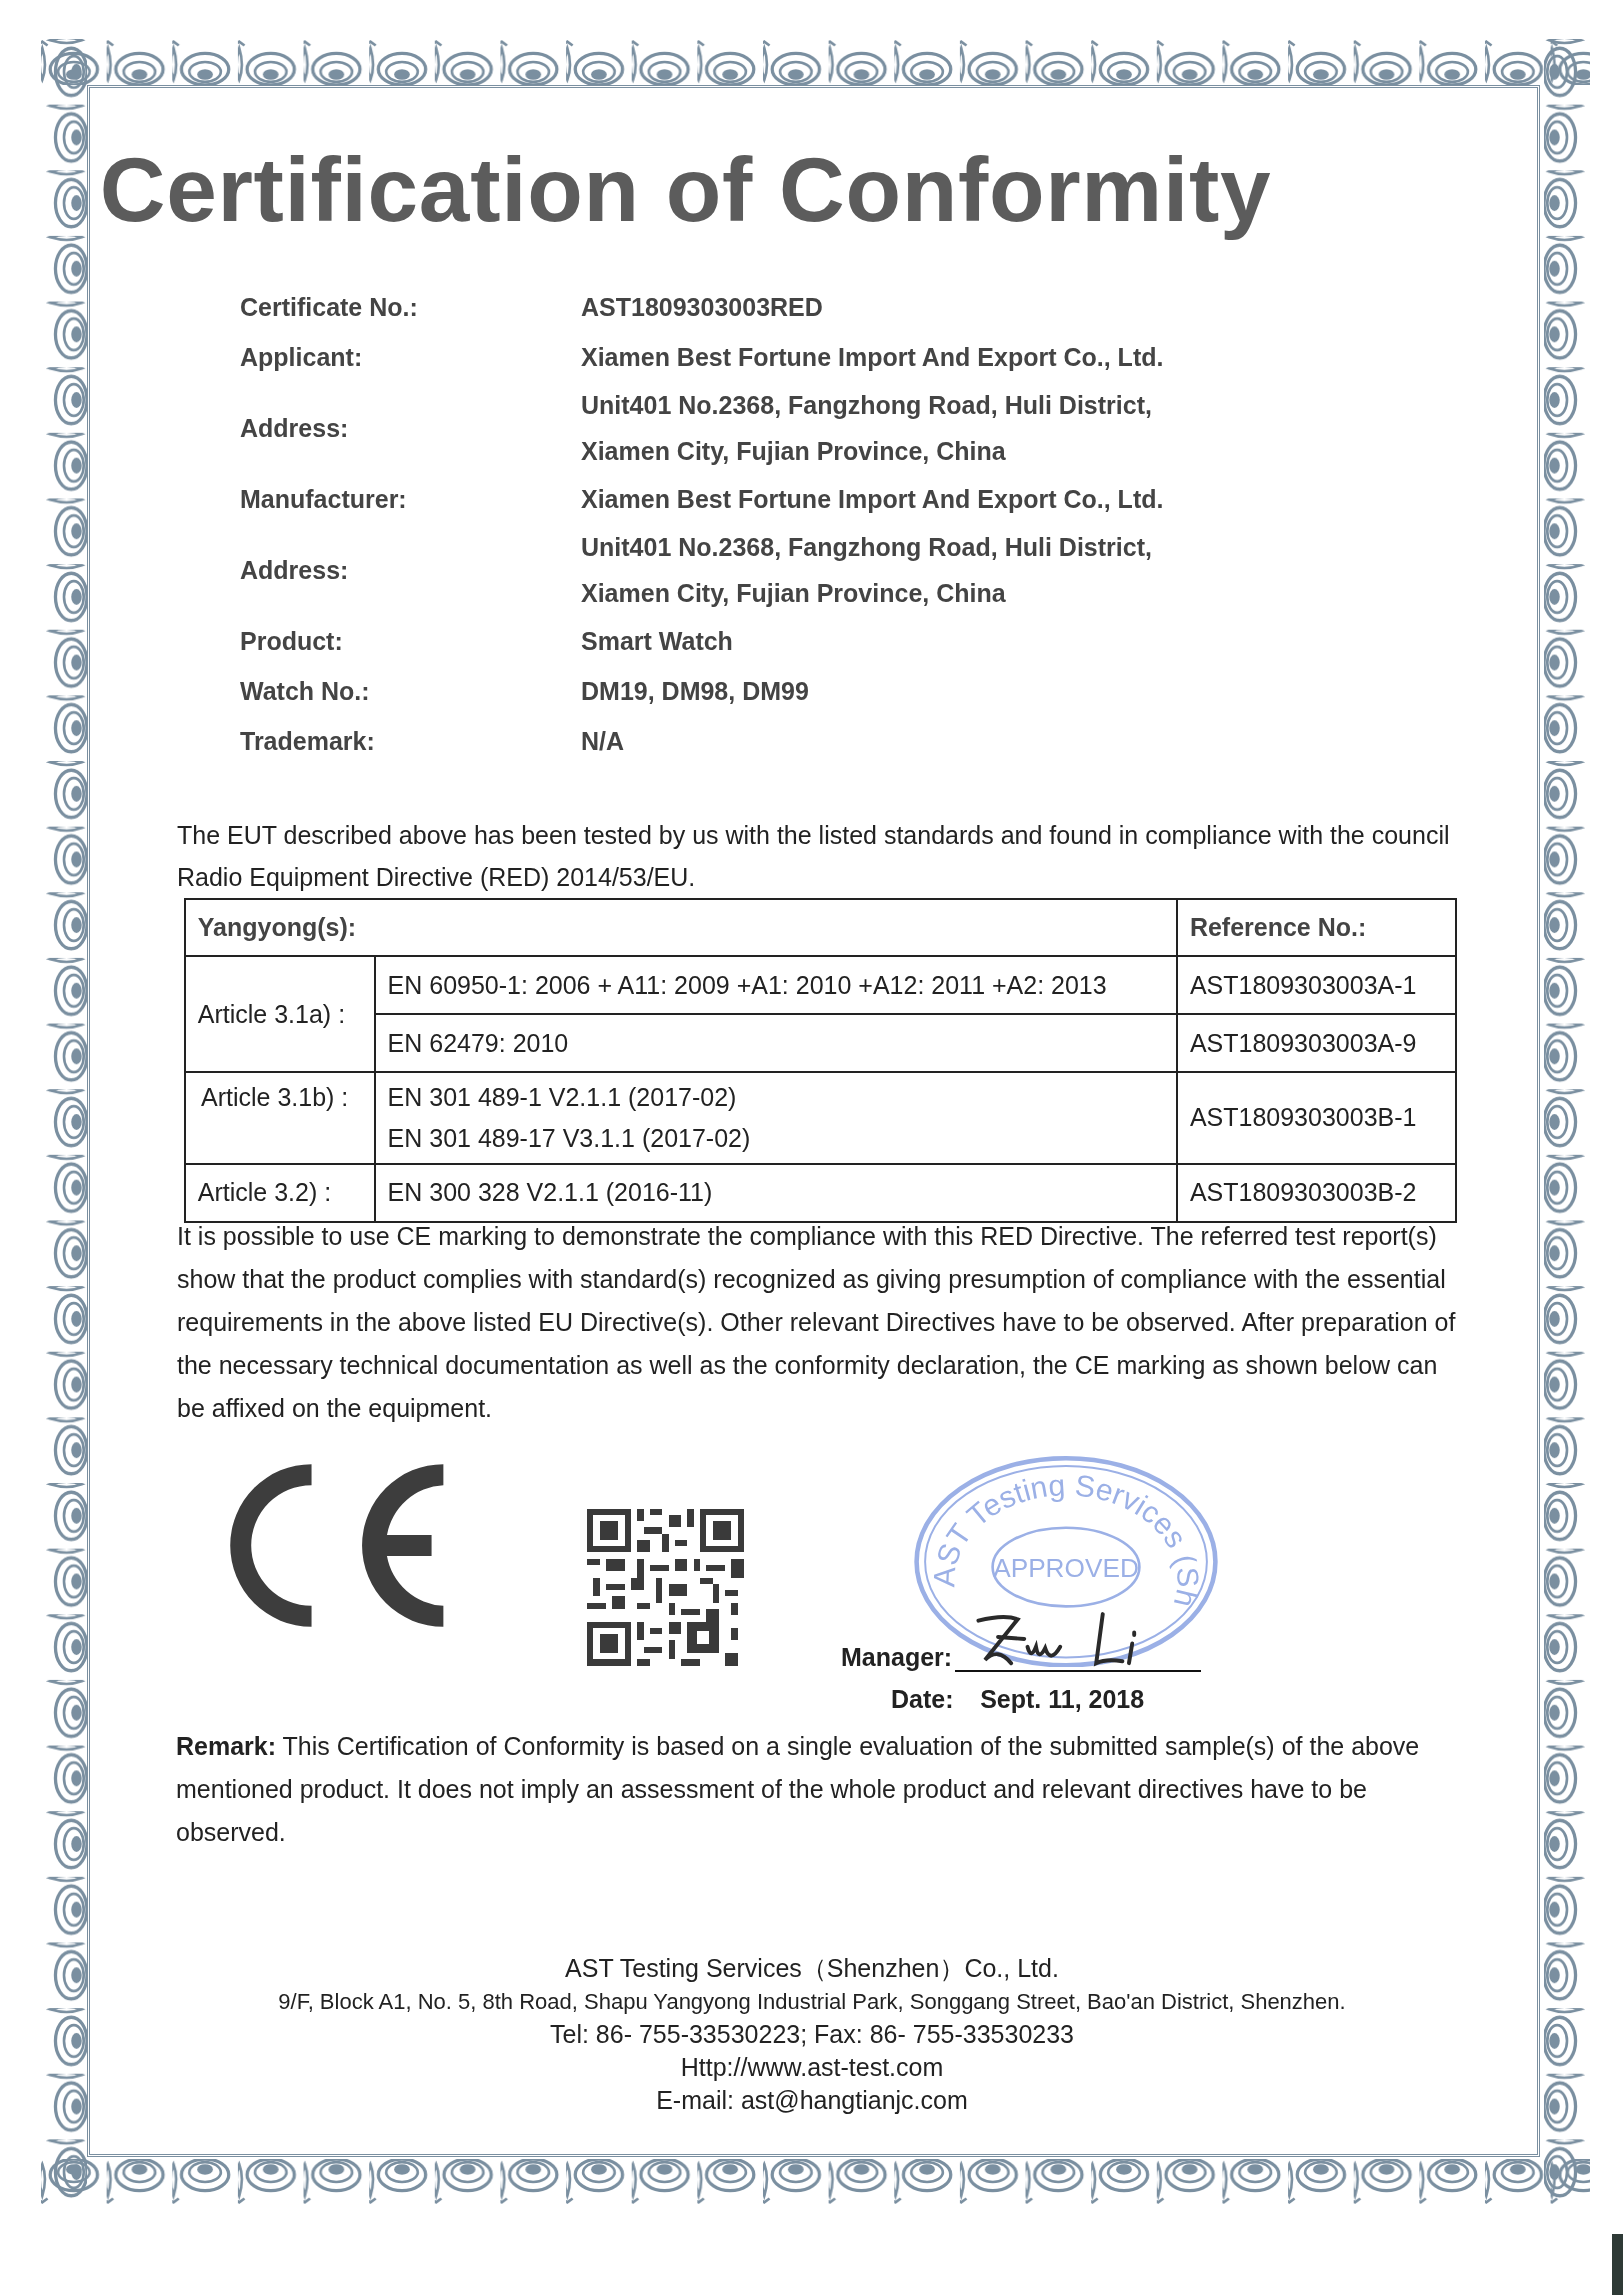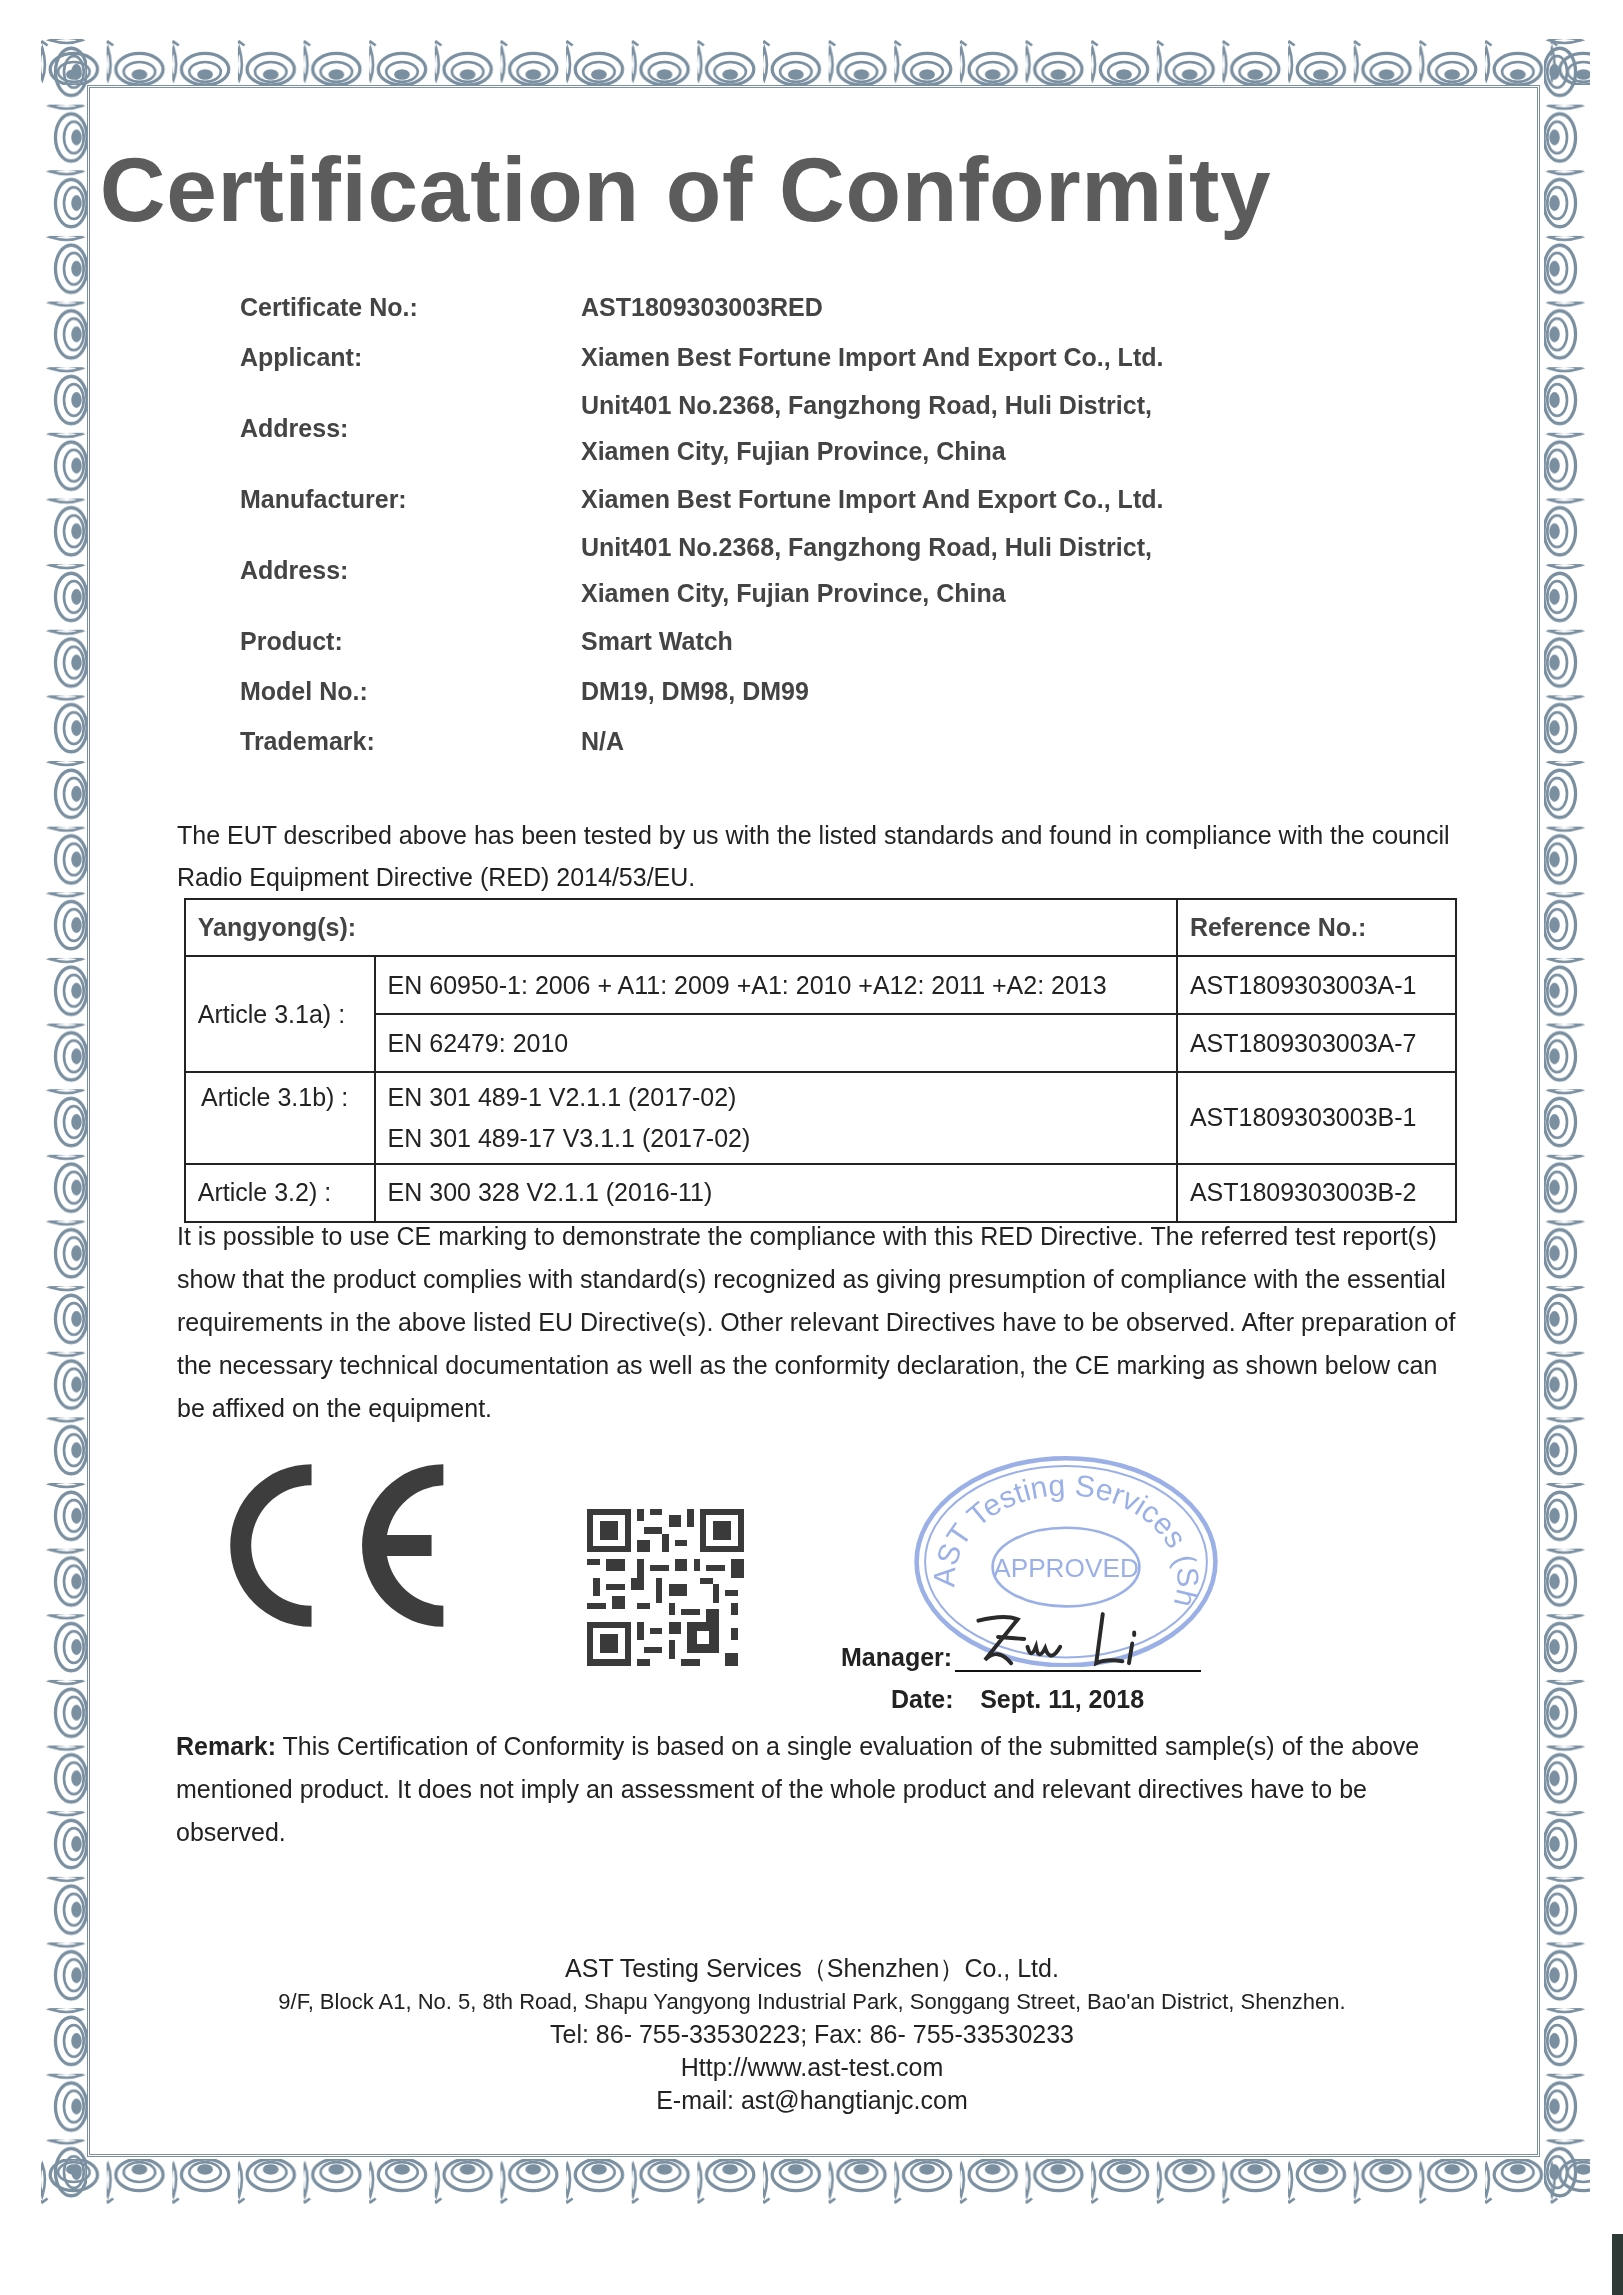--- a/index.html
+++ b/index.html
@@ -121,21 +121,21 @@
     <div class="info-value">
       <div>Unit401 No.2368, Fangzhong Road, Huli District,</div>
       <div>Xiamen City, Fujian Province, China</div>
     </div>
   </div>
   <div class="info-row single">
     <div class="info-label">Product:</div>
     <div class="info-value">Smart Watch</div>
   </div>
   <div class="info-row single">
-    <div class="info-label">Model No.:</div>
+    <div class="info-label">Watch No.:</div>
     <div class="info-value">DM19, DM98, DM99</div>
   </div>
   <div class="info-row single">
     <div class="info-label">Trademark:</div>
     <div class="info-value">N/A</div>
   </div>
 </div>
 
 <div class="intro">The EUT described above has been tested by us with the listed standards and found in compliance with the council Radio Equipment Directive (RED) 2014/53/EU.</div>
 
@@ -150,21 +150,21 @@
     <th colspan="2">Yangyong(s):</th>
     <th>Reference No.:</th>
   </tr>
   <tr>
     <td rowspan="2">Article 3.1a) :</td>
     <td>EN 60950-1: 2006 + A11: 2009 +A1: 2010 +A12: 2011 +A2: 2013</td>
     <td>AST1809303003A-1</td>
   </tr>
   <tr>
     <td>EN 62479: 2010</td>
-    <td>AST1809303003A-7</td>
+    <td>AST1809303003A-9</td>
   </tr>
   <tr>
     <td class="multi" style="vertical-align: top; padding-left: 15px;">Article 3.1b) :</td>
     <td class="multi">
       <div>EN 301 489-1 V2.1.1 (2017-02)</div>
       <div>EN 301 489-17 V3.1.1 (2017-02)</div>
     </td>
     <td>AST1809303003B-1</td>
   </tr>
   <tr>

